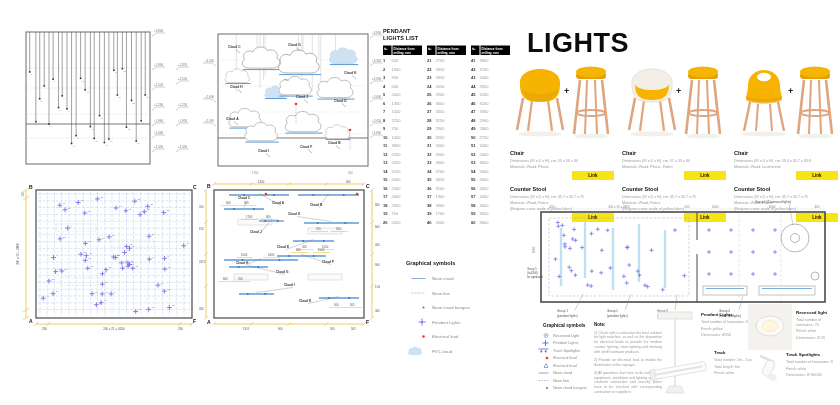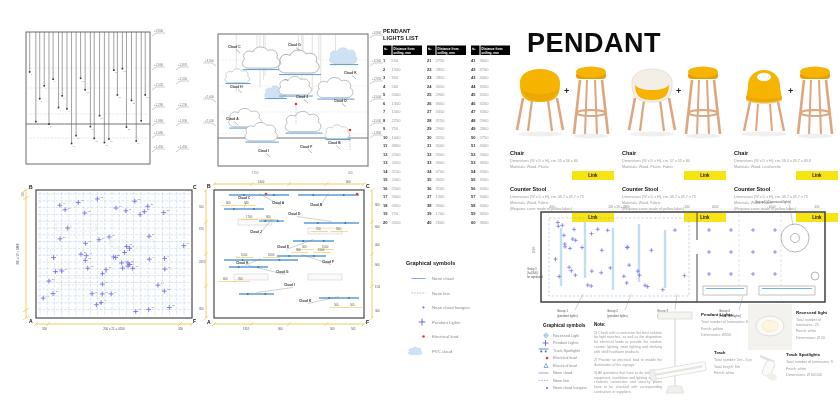--- a/index.html
+++ b/index.html
@@ -1056,21 +1056,21 @@
               <svg width="42" height="20" viewBox="0 0 100 60">
                 <path d="M22,52 C8,52 2,40 12,33 C4,20 20,10 30,17 C34,4 56,2 62,14 C76,8 88,20 82,30 C94,36 88,52 74,52 Z" fill="#cfe2f3" stroke="#b7cfe8" stroke-width="2"></path>
               </svg>
             </span>
       <span class="leg-lb">PVC cloud</span>
           </div>
         </div>
     </div>
   </div>
 
-  <div id="chairs-title" class="abs" style="left:527px;top:28px">PENDANT</div>
+  <div id="chairs-title" class="abs" style="left:527px;top:28px">LIGHTS</div>
   <div id="chair-cards">
       <div class="card abs" style="left: 510px;">
       <div><svg width="104" height="84" viewBox="0 0 104 84">
             <ellipse cx="30" cy="76" rx="22" ry="2.5" fill="#f0f0ee"></ellipse>
             <path d="M13,40 L7,72" stroke="#dfa57f" stroke-width="2.6"></path>
             <path d="M47,40 L53,72" stroke="#dfa57f" stroke-width="2.6"></path>
               <path d="M22,42 L18,73" stroke="#dfa57f" stroke-width="2.2"></path>
             <path d="M38,42 L42,73" stroke="#dfa57f" stroke-width="2.2"></path>
         <path d="M10,26 C8,6 52,6 50,26 C50,40 44,44 30,44 C16,44 10,40 10,26 Z" fill="#f6b400"></path>
         <path d="M12,30 C16,38 44,38 48,30 C46,40 40,43 30,43 C20,43 14,40 12,30 Z" fill="#e39e05" opacity="0.55"></path>

